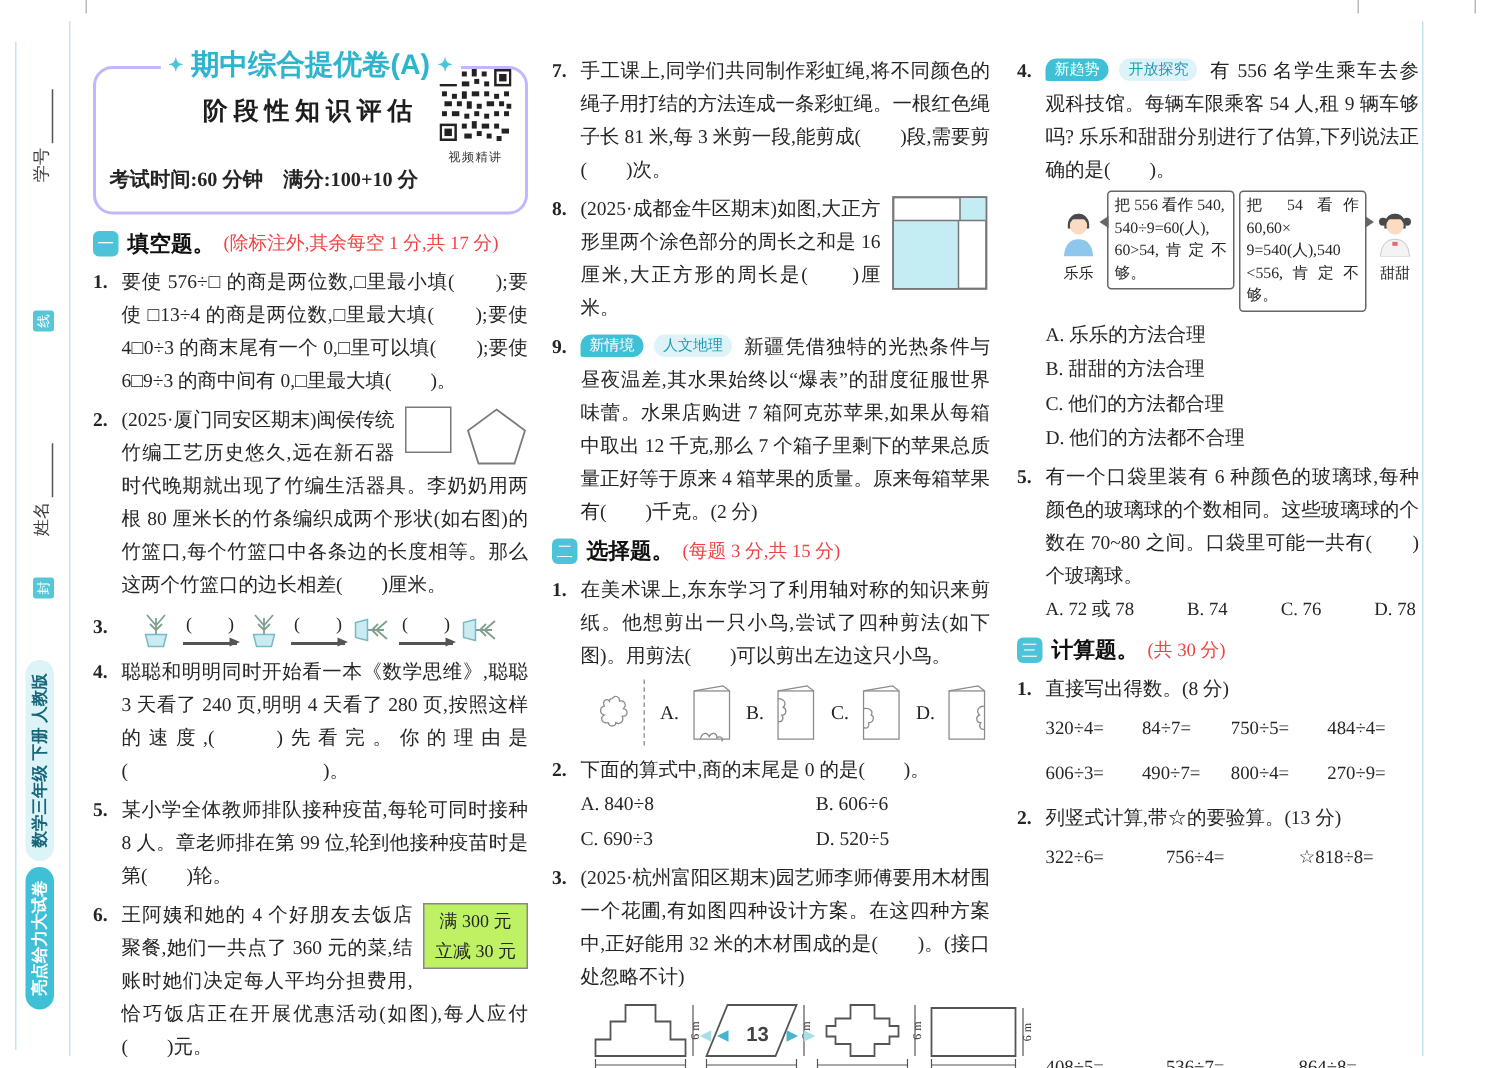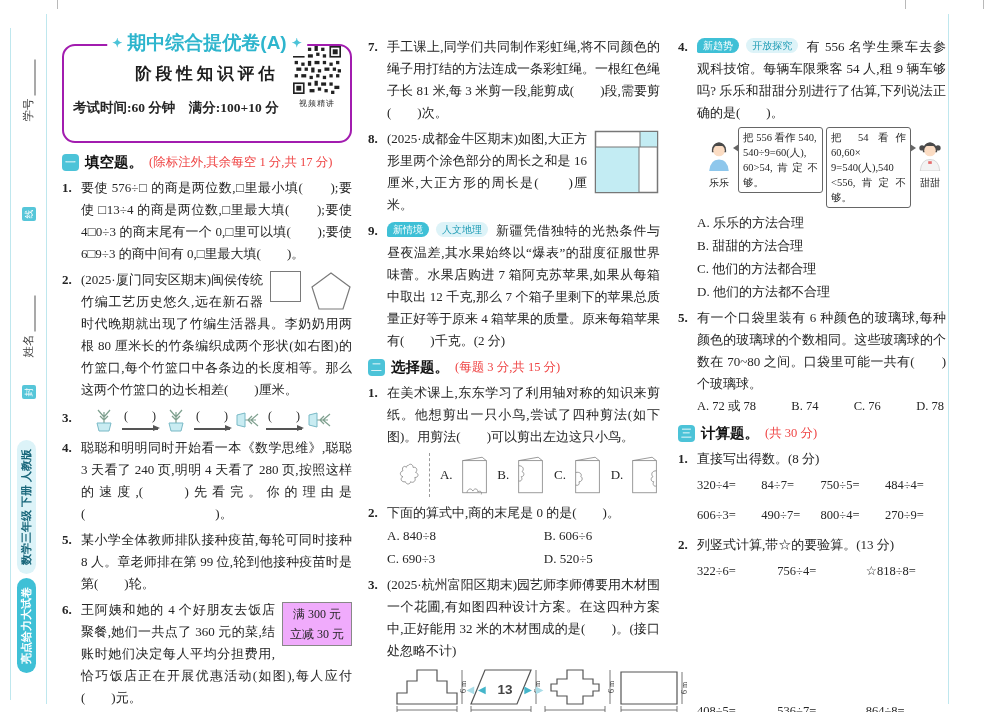--- a/index.html
+++ b/index.html
@@ -22,28 +22,28 @@
     font-weight:700;font-family:"Liberation Sans",sans-serif;}
   .banner-vol{background:#dcf3f8;color:#17667a;border-radius:10px;padding:2px 9px;font-size:11px;
     font-weight:700;font-family:"Liberation Sans",sans-serif;}
   
   .col{position:absolute;top:30px;}
   #col1{left:62px;width:290px;}
   #col2{left:368px;width:292px;top:36px;}
   #col3{left:678px;width:268px;top:36px;}
   
   .header-wrap{position:relative;margin-top:14px;margin-bottom:10px;}
-  .header-box{border:2px solid #a21caf;border-radius:13px;height:95px;position:relative;}
+  .header-box{border:2px solid #c4b5fd;border-radius:13px;height:95px;position:relative;}
   .header-title{position:absolute;top:-14px;left:50%;transform:translateX(-50%);background:#fff;
     padding:0 5px;font-size:19px;font-weight:700;color:#2eb5cd;white-space:nowrap;
     font-family:"Liberation Sans",sans-serif;display:flex;align-items:center;gap:5px;z-index:2;}
   .orn{color:#4cc3d8;font-size:12px;}
   .header-sub{text-align:center;margin-top:17px;font-size:16.5px;font-weight:700;letter-spacing:4px;
     font-family:"Liberation Sans",sans-serif;color:#1d1d1d;}
-  .header-meta{margin-top:14px;padding-left:9px;font-size:13.5px;font-weight:700;}
+  .header-meta{margin-top:26px;padding-left:9px;font-size:13.5px;font-weight:700;}
   .qr{position:absolute;right:7px;top:0;width:52px;text-align:center;}
   .qr-caption{font-size:8px;color:#333;margin-top:0px;letter-spacing:1px;}
   
   .sec-head{display:flex;align-items:center;gap:6px;margin:6px 0 5px 0;
     font-family:"Liberation Sans",sans-serif;}
   .sec-icon{flex:0 0 auto;width:17px;height:17px;background:#4cc3d8;color:#fff;border-radius:4px;
     font-size:11px;display:flex;align-items:center;justify-content:center;}
   .sec-title{font-size:14.5px;font-weight:700;color:#111;}
   .sec-note{font-size:12.5px;color:#ef4444;font-family:"Liberation Serif",serif;}
   .q{position:relative;padding-left:19px;font-size:13px;line-height:22px;text-align:justify;
@@ -52,21 +52,21 @@
   .tag1{display:inline-block;background:#3fc0d6;color:#fff;border-radius:9px 9px 9px 2px;
     padding:0 6px;font-size:10px;line-height:15px;vertical-align:2px;margin-right:3px;
     font-family:"Liberation Sans",sans-serif;}
   .tag2{display:inline-block;background:#ddf3f8;color:#1f9cb5;border-radius:9px;padding:0 6px;
     font-size:10px;line-height:15px;vertical-align:2px;margin-right:4px;
     font-family:"Liberation Sans",sans-serif;}
   
   .fig-right{float:right;margin:2px 0 2px 7px;display:flex;gap:9px;align-items:flex-start;}
   .sq30{width:29px;height:29px;border:1.2px solid #7a7a7a;background:#fff;}
   .coupon{float:right;border:1px solid #888;padding:1px 7px;font-size:12px;line-height:20px;
-    text-align:center;margin:3px 0 15px 7px;background:#f0abfc;}
+    text-align:center;margin:3px 0 15px 7px;background:#bef264;}
   .plant-row{display:flex;align-items:center;gap:3px;margin:6px 0 4px 12px;}
   .plant.rot{transform:rotate(90deg);}
   .pa{display:flex;flex-direction:column;align-items:center;width:44px;}
   .pa .paren{font-size:12px;line-height:13px;}
   .arrow{width:36px;height:1.5px;background:#555;position:relative;margin-top:5px;}
   .arrow::after{content:"";position:absolute;right:-2px;top:-3px;
     border-left:7px solid #555;border-top:3.5px solid transparent;border-bottom:3.5px solid transparent;}
   .cut-row{display:flex;align-items:center;gap:8px;margin:4px 0 4px 10px;}
   .cut-label{font-size:13px;}
   .dash-div{width:0;height:44px;border-left:1px dashed #999;margin:0 2px;}

